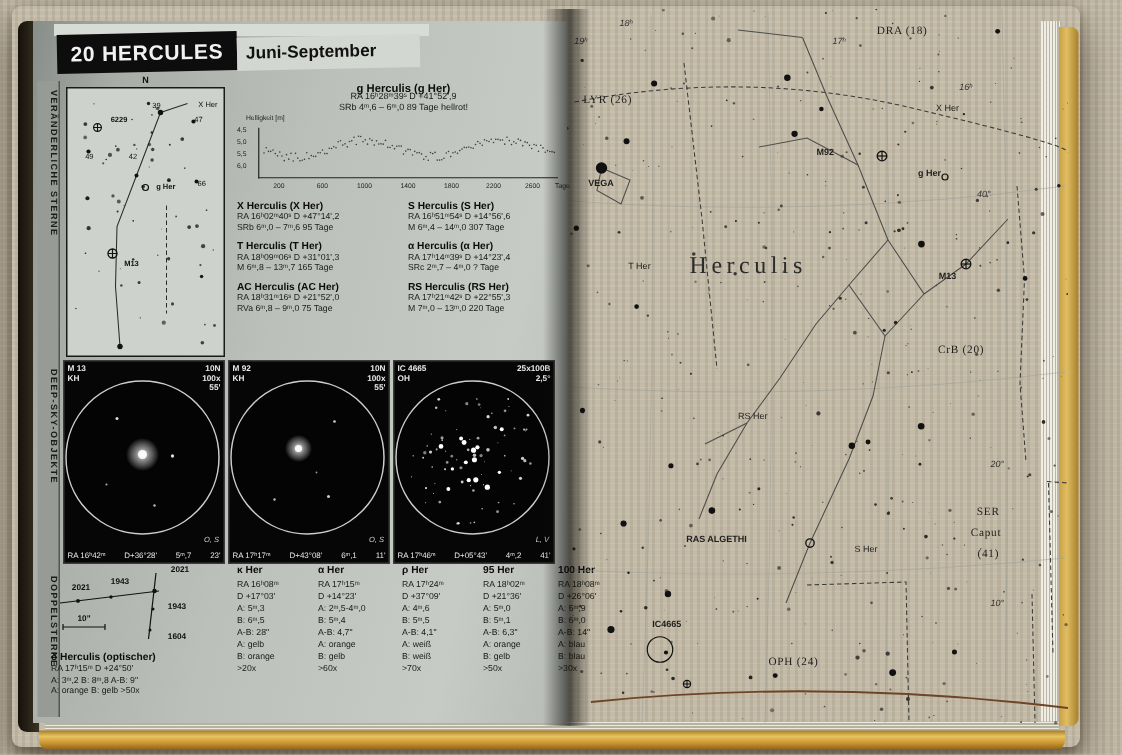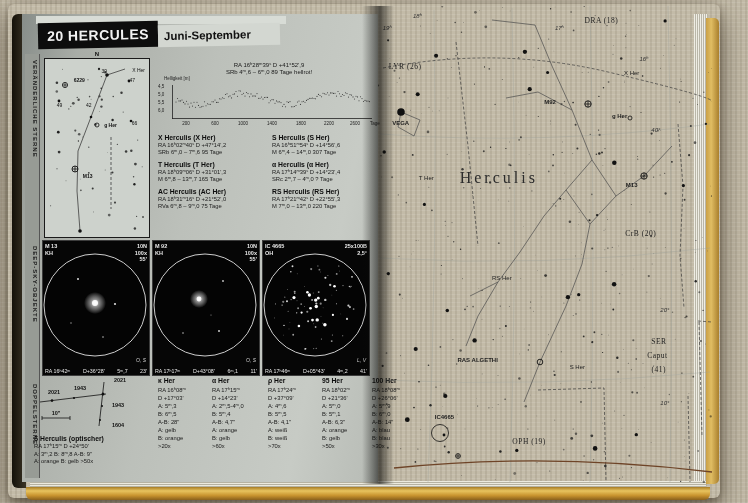--- a/index.html
+++ b/index.html
@@ -189,20 +189,21 @@
     <span class="flab" style="left:90%;top:6%">X Her</span>
     <span class="flab" style="left:14%;top:26%">49</span>
     <span class="flab" style="left:57%;top:7%">39</span>
     <span class="flab" style="left:84%;top:12%">47</span>
     <span class="flab" style="left:42%;top:26%">42</span>
     <span class="flab b" style="left:63%;top:37%">g Her</span>
     <span class="flab" style="left:86%;top:36%">66</span>
     <span class="flab b" style="left:41%;top:66%">M13</span>
   </div>
 
+  <div class="abs gtitle">g Herculis (g Her)</div>
   <div class="abs gline" style="top:48px">RA 16ʰ28ᵐ39ˢ   D +41°52',9</div>
   <div class="abs gline" style="top:55px">SRb  4ᵐ,6 – 6ᵐ,0   89 Tage   hellrot!</div>
 
   <div class="abs curve">
     <span class="ylab">Helligkeit [m]</span>
     <span class="ytick" style="top:6px">4,5</span>
     <span class="ytick" style="top:14px">5,0</span>
     <span class="ytick" style="top:22px">5,5</span>
     <span class="ytick" style="top:30px">6,0</span>
     <svg id="curve-svg" width="200" height="36" viewBox="0 0 200 36">
@@ -1101,21 +1102,21 @@
   <span class="clab b" style="left:57%;top:20%">M92</span>
   <span class="clab b" style="left:80%;top:23%">g Her</span>
   <span class="clab b" style="left:84%;top:37.5%">M13</span>
   <span class="clab big" style="left:40%;top:36%">Herculis</span>
   <span class="clab" style="left:16%;top:36%">T Her</span>
   <span class="clab" style="left:41%;top:57%">RS Her</span>
   <span class="clab cons" style="left:87%;top:47.5%">CrB (20)</span>
   <span class="clab b" style="left:33%;top:74%">RAS ALGETHI</span>
   <span class="clab" style="left:66%;top:75.5%">S Her</span>
   <span class="clab b" style="left:22%;top:86%">IC4665</span>
-  <span class="clab cons" style="left:50%;top:91%">OPH (19)</span>
+  <span class="clab cons" style="left:50%;top:91%">OPH (24)</span>
   <span class="clab cons" style="left:93%;top:70%">SER</span>
   <span class="clab cons" style="left:92.5%;top:73%">Caput</span>
   <span class="clab cons" style="left:93%;top:76%">(41)</span>
   <span class="clab coord" style="left:13%;top:2%">18ʰ</span>
   <span class="clab coord" style="left:60%;top:4.5%">17ʰ</span>
   <span class="clab coord" style="left:88%;top:11%">16ʰ</span>
   <span class="clab coord" style="left:3%;top:4.5%">19ʰ</span>
   <span class="clab coord" style="left:92%;top:26%">40°</span>
   <span class="clab coord" style="left:95%;top:63.5%">20°</span>
   <span class="clab coord" style="left:95%;top:83%">10°</span>

